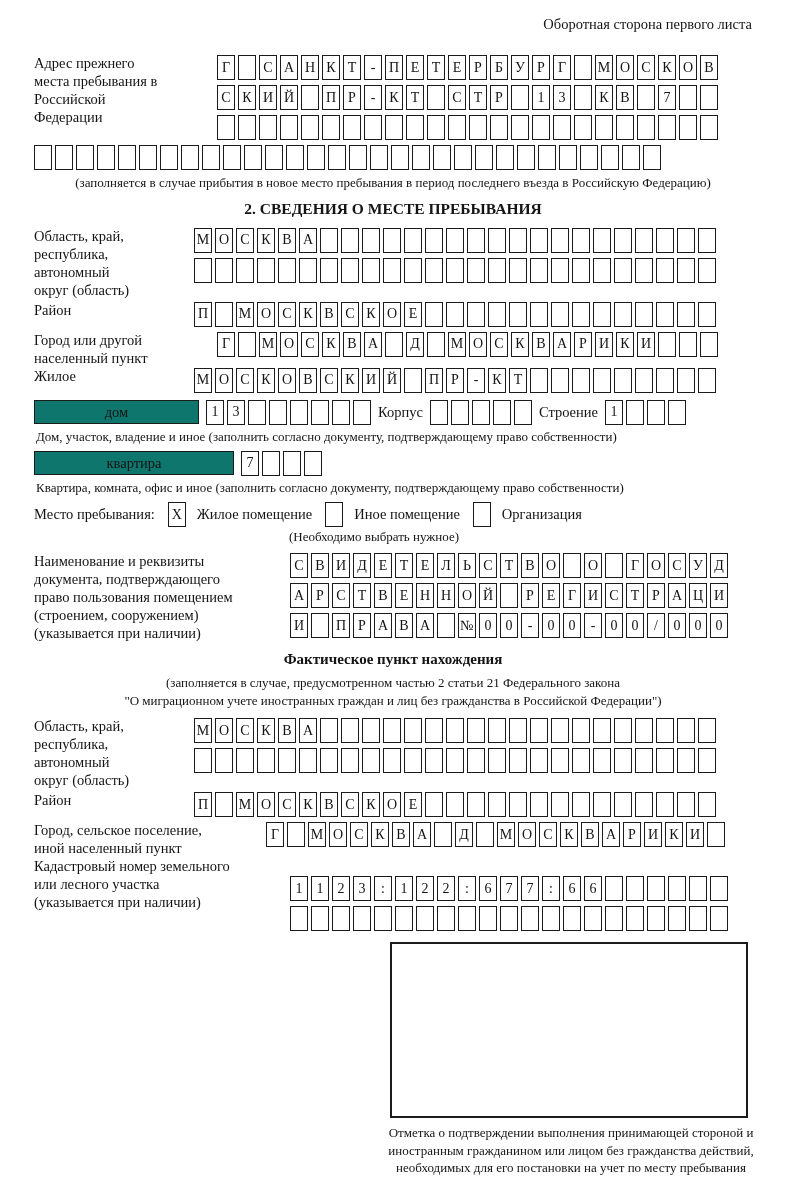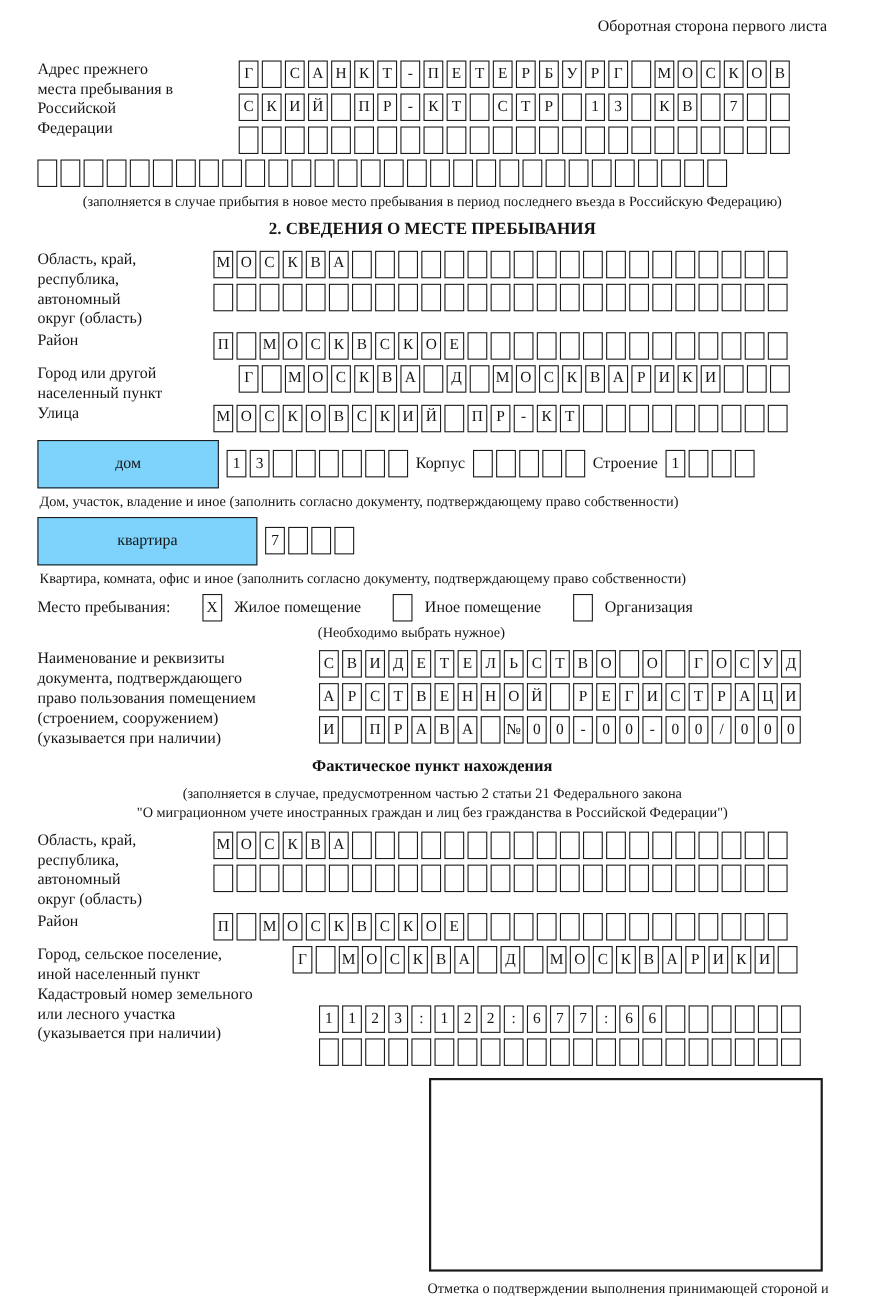--- a/index.html
+++ b/index.html
@@ -23,28 +23,28 @@
     display:inline-flex; align-items:center; justify-content:center;
     font-size:14px; line-height:1; background:#fff;
   }
   .note { font-size:13px; line-height:1.3; }
   .note.center { text-align:center; margin:1px 0 8px 0; }
   .note.indent { margin:0 0 5px 2px; }
   .section-title { text-align:center; font-weight:bold; font-size:15.5px; margin:6px 0 10px 0; }
   .sub-title { text-align:center; font-weight:bold; font-size:15px; margin:8px 0 7px 0; }
   .house-row { display:flex; align-items:center; gap:7px; margin:2px 0 4px 0; }
   .wide-box {
-    border:1.5px solid #1b1b1b; height:44px; display:inline-flex;
-    align-items:center; justify-content:center; font-size:14.5px; background:#7dd3fc;
+    border:1.5px solid #1b1b1b; height:24px; display:inline-flex;
+    align-items:center; justify-content:center; font-size:14.5px; background:#0f766e;
   }
   .house-box { width:165px; }
   .apt-box { width:200px; }
   .inline-label { font-size:14.5px; white-space:nowrap; }
   .cellrow.inline { margin-bottom:0; }
-  .stay-row { display:flex; align-items:center; gap:29px; margin:6px 0 2px 0; }
+  .stay-row { display:flex; align-items:center; gap:13px; margin:6px 0 2px 0; }
   .stay-row .opt { display:inline-flex; align-items:center; gap:11px; }
   .stay-note { width:400px; margin-left:140px; text-align:center; font-size:13px; margin-bottom:8px; }
   .doc-block { margin-top:2px; }
   .stamp-wrap { width:362px; margin-left:356px; margin-top:6px; }
   .stamp-box { width:358px; height:176px; border:2px solid #1b1b1b; background:#fff; }
   .stamp-caption { font-size:13px; line-height:1.35; text-align:center; margin:6px -16px 0 -16px; }
   .mb2 { margin-bottom:2px; }
 </style>
 </head>
 <body>
@@ -287,21 +287,21 @@
         <span class="cell">И</span>
         <span class="cell">К</span>
         <span class="cell">И</span>
         <span class="cell"></span>
         <span class="cell"></span>
         <span class="cell"></span>
       </div>
   </div>
 
   <div class="form-row">
-    <div class="lbl w120">Улица</div>
+    <div class="lbl w120">Жилое</div>
     <div class="cellrow">
         <span class="cell">М</span>
         <span class="cell">О</span>
         <span class="cell">С</span>
         <span class="cell">К</span>
         <span class="cell">О</span>
         <span class="cell">В</span>
         <span class="cell">С</span>
         <span class="cell">К</span>
         <span class="cell">И</span>

